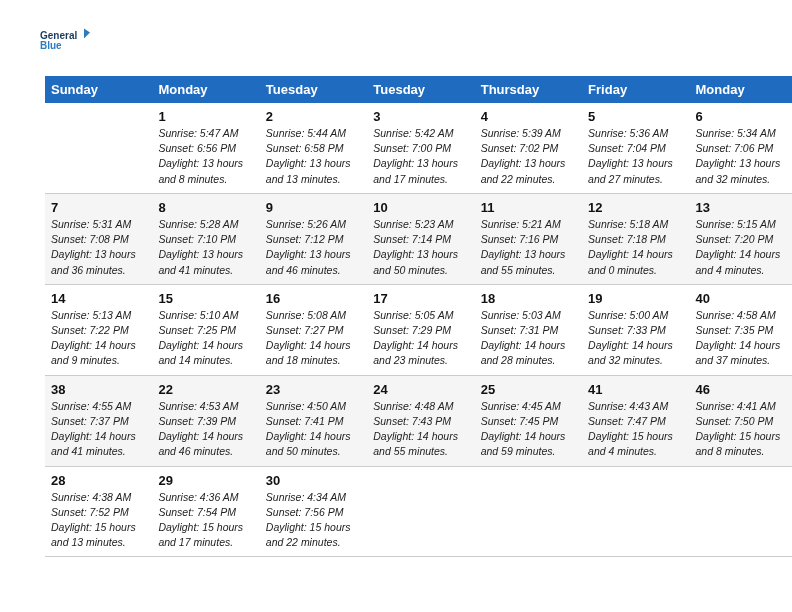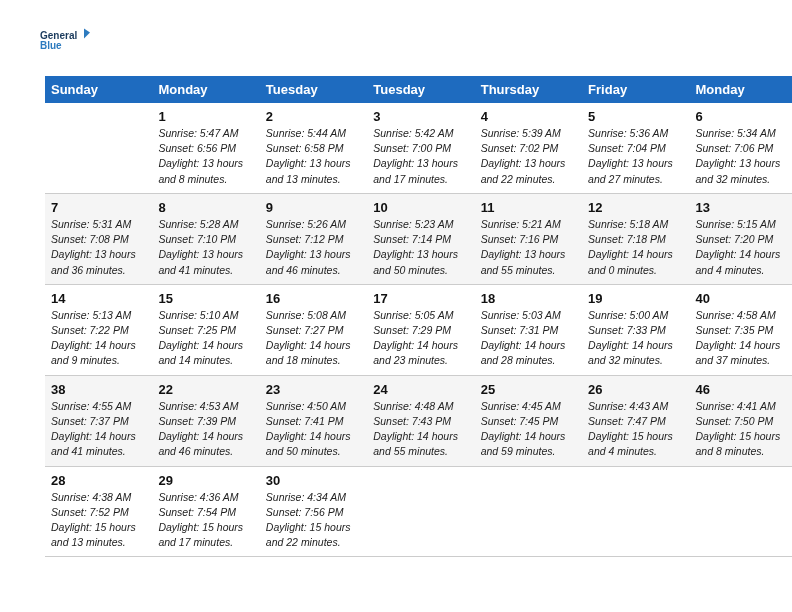--- a/index.html
+++ b/index.html
@@ -311,21 +311,21 @@
         </td>
         <td>
           <div class="day-num">25</div>
           <div class="day-info">
             Sunrise: 4:45 AM<br>
             Sunset: 7:45 PM<br>
             Daylight: 14 hours and 59 minutes.
           </div>
         </td>
         <td>
-          <div class="day-num">26</div>
+          <div class="day-num">41</div>
           <div class="day-info">
             Sunrise: 4:43 AM<br>
             Sunset: 7:47 PM<br>
             Daylight: 15 hours and 4 minutes.
           </div>
         </td>
         <td>
           <div class="day-num">46</div>
           <div class="day-info">
             Sunrise: 4:41 AM<br>

